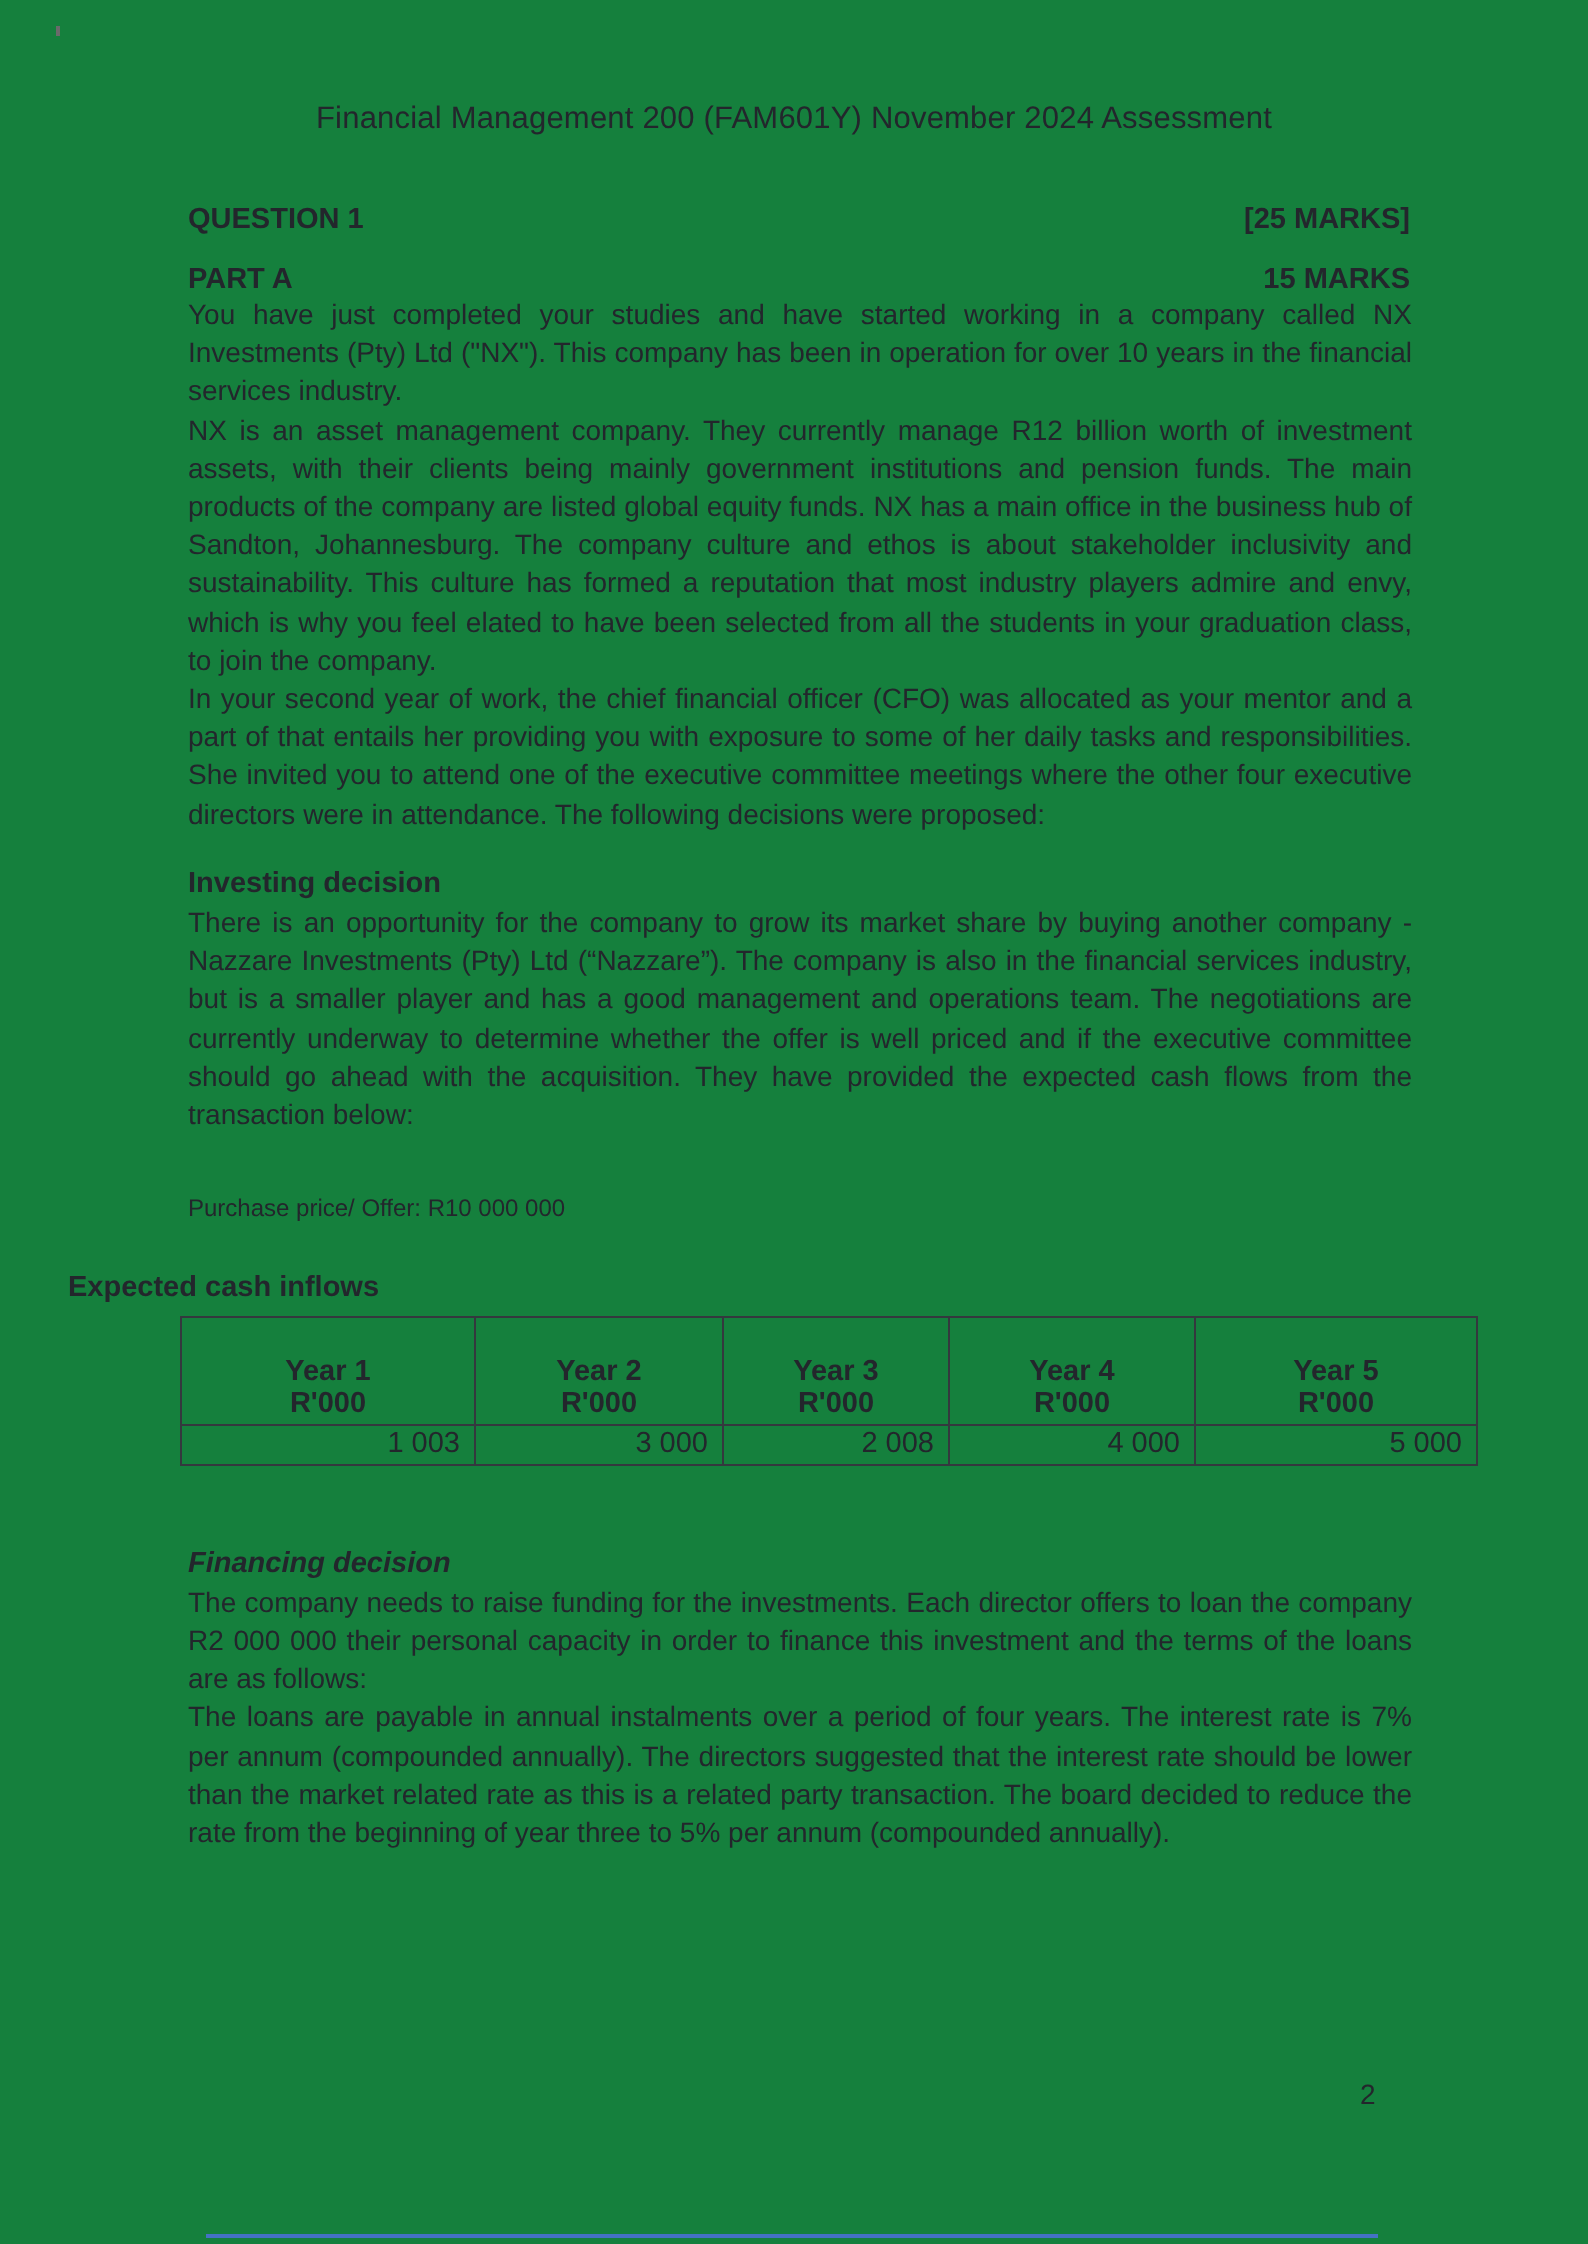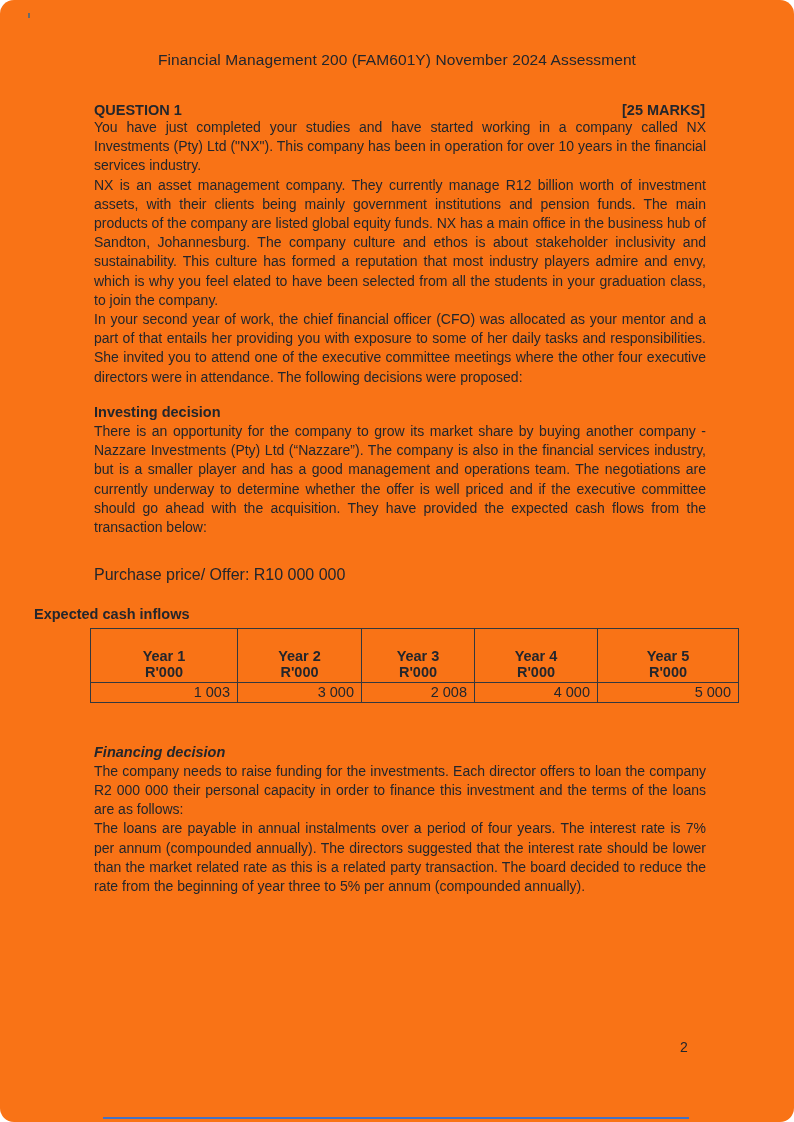--- a/index.html
+++ b/index.html
@@ -1,25 +1,24 @@
 <!DOCTYPE html>
 <html><head>
 <meta charset="utf-8">
 <style>
   html, body { margin: 0; padding: 0; background: #ffffff; }
   .page {
     position: relative;
     width: 794px;
     height: 1122px;
     margin: 0 auto;
-    background: #f97316;
+    background: #15803d;
     overflow: hidden;
     font-family: "Liberation Sans", sans-serif;
     color: #23262c;
-    border-radius: 14px;
     -webkit-font-smoothing: antialiased;
   }
   .speck {
     position: absolute;
     left: 28px;
     top: 13px;
     width: 2px;
     height: 5px;
     background: #6a6a6a;
   }
@@ -54,21 +53,21 @@
     width: 612px;
     margin: 0 0 0 94px;
     font-size: 14.5px;
     line-height: 19.2px;
     font-weight: bold;
   }
   .investing-heading { margin-top: 16px; }
   .offer-line {
     width: 612px;
     margin: 12px 0 0 94px;
-    font-size: 16px;
+    font-size: 12px;
     line-height: 19.2px;
     text-align: left;
   }
   .offer-first { margin-top: 28px; }
   .cash-heading { margin-top: 21px; margin-left: 34px; }
   table.cash-table {
     border-collapse: collapse;
     table-layout: fixed;
     width: 648px;
     margin: 3px 0 0 90px;
@@ -117,20 +116,24 @@
 
   <div class="speck"></div>
 
   <h1 class="doc-title">Financial Management 200 (FAM601Y) November 2024 Assessment</h1>
 
   <div class="marks-row">
     <span>QUESTION 1</span>
     <span>[25 MARKS]</span>
   </div>
 
+  <div class="marks-row part">
+    <span>PART A</span>
+    <span>15 MARKS</span>
+  </div>
 
   <p class="body-text p1">You have just completed your studies and have started working in a company called NX Investments (Pty) Ltd ("NX"). This company has been in operation for over 10 years in the financial services industry.</p>
 
   <p class="body-text p2">NX is an asset management company. They currently manage R12 billion worth of investment assets, with their clients being mainly government institutions and pension funds. The main products of the company are listed global equity funds. NX has a main office in the business hub of Sandton, Johannesburg. The company culture and ethos is about stakeholder inclusivity and sustainability. This culture has formed a reputation that most industry players admire and envy, which is why you feel elated to have been selected from all the students in your graduation class, to join the company.</p>
 
   <p class="body-text p3">In your second year of work, the chief financial officer (CFO) was allocated as your mentor and a part of that entails her providing you with exposure to some of her daily tasks and responsibilities. She invited you to attend one of the executive committee meetings where the other four executive directors were in attendance. The following decisions were proposed:</p>
 
   <div class="section-heading investing-heading">Investing decision</div>
   <p class="body-text">There is an opportunity for the company to grow its market share by buying another company -Nazzare Investments (Pty) Ltd (“Nazzare”). The company is also in the financial services industry, but is a smaller player and has a good management and operations team. The negotiations are currently underway to determine whether the offer is well priced and if the executive committee should go ahead with the acquisition. They have provided the expected cash flows from the transaction below:</p>
 

